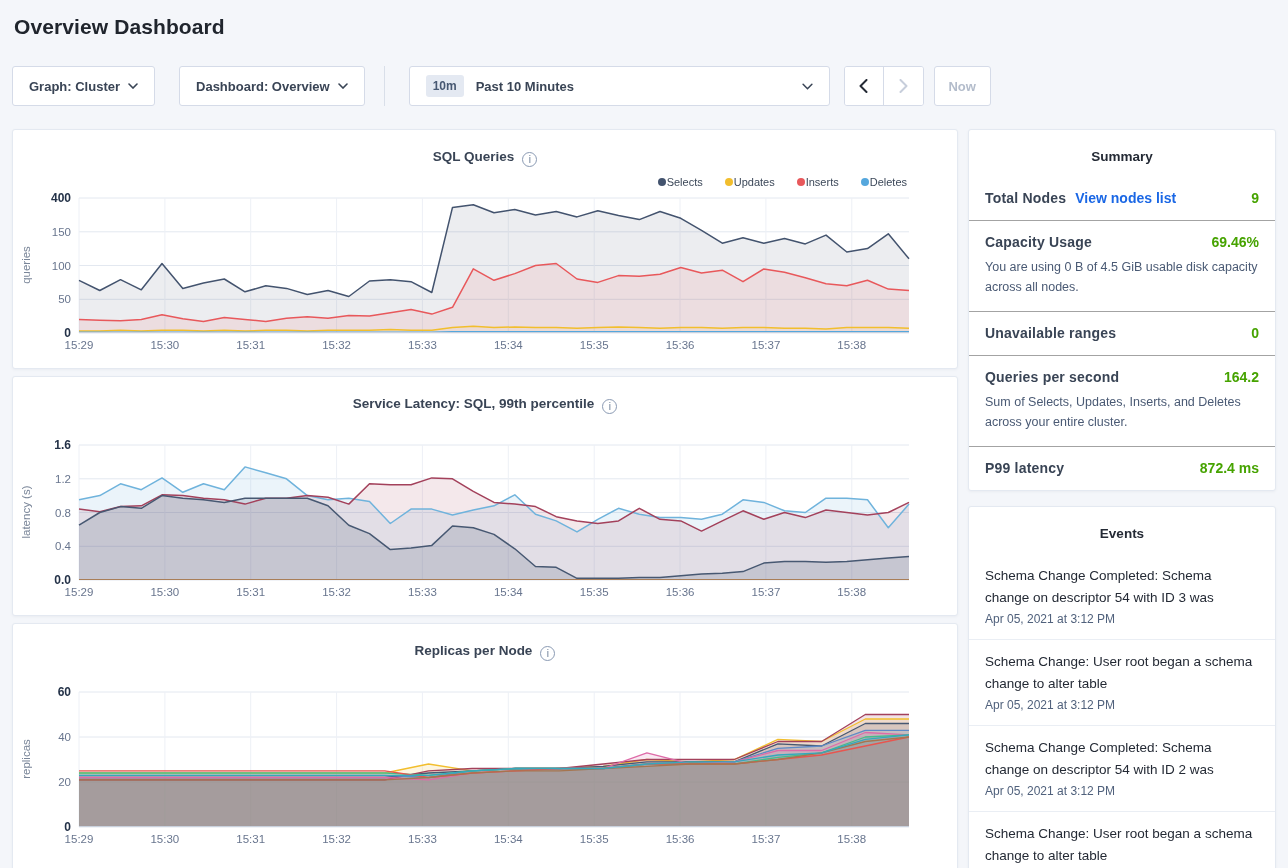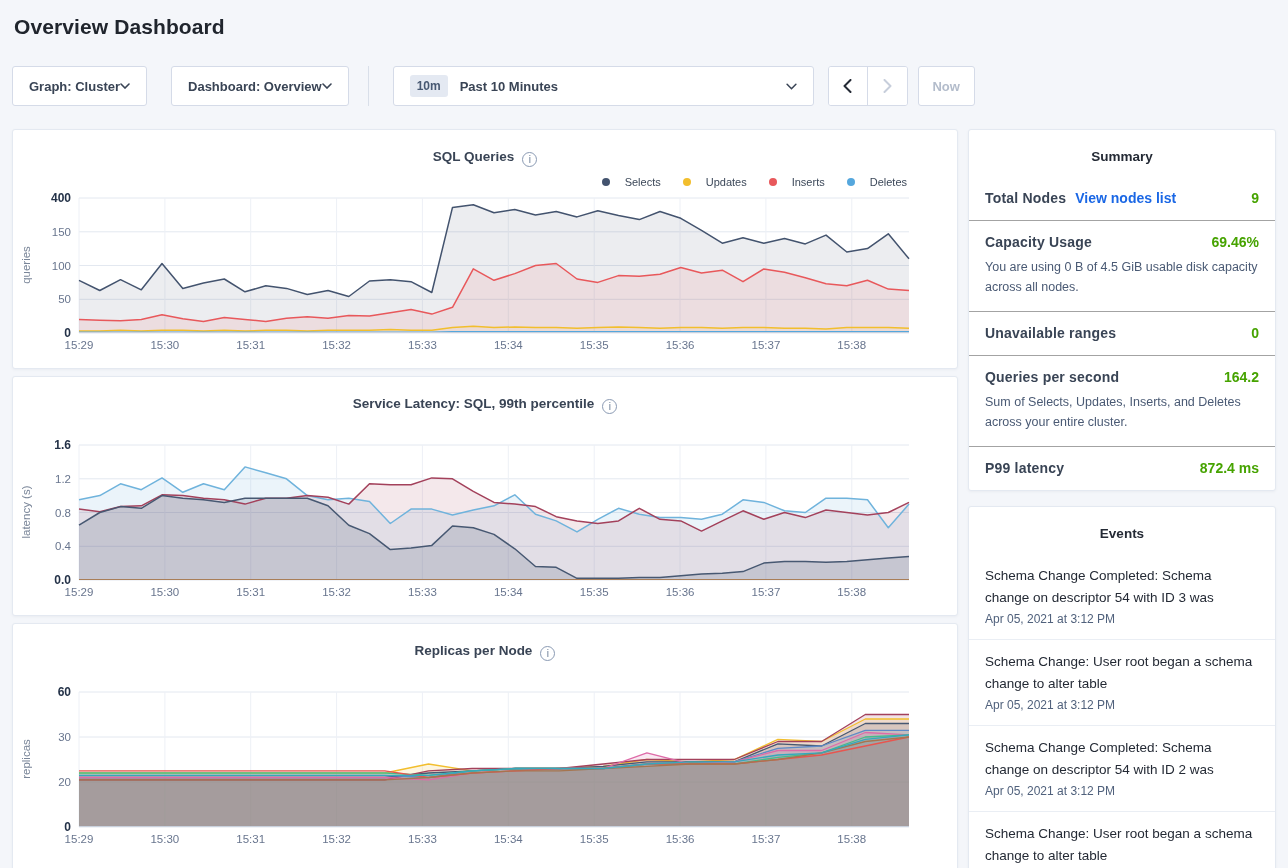--- a/index.html
+++ b/index.html
@@ -17,21 +17,21 @@
   }
 
   
   .controls { display: flex; align-items: center; margin-top: 27px; height: 40px; }
   .btn {
     background: #fff; border: 1px solid #d5dbe8; border-radius: 3px;
     height: 40px; display: inline-flex; align-items: center;
     font-family: "Liberation Sans", sans-serif;
     font-weight: 700; font-size: 13px; color: #394455; cursor: pointer;
   }
-  .dd { padding: 0 16px; gap: 0; }
+  .dd { padding: 0 16px; gap: 8px; }
   .dd + .dd { margin-left: 24px; }
   .vdivider { width: 1px; height: 40px; background: #d9dfe9; margin: 0 24px 0 19px; }
   .time-picker { width: 421px; padding: 0 16px; gap: 12px; }
   .time-picker .chev { margin-left: auto; }
   .badge {
     background: #e4e9f2; color: #475872; font-weight: 700; font-size: 12px;
     padding: 4px 7px; border-radius: 3px;
   }
   .btn-group {
     display: inline-flex; margin-left: 14px; border: 1px solid #d5dbe8;
@@ -58,21 +58,21 @@
   .chart-card.tall { height: 262px; }
   .chart-header { position: absolute; top: 17px; width: 100%; text-align: center; }
   .chart-title { font-size: 13.5px; font-weight: 700; color: #394455; }
   .info-icon {
     display: inline-block; width: 15px; height: 15px; line-height: 13px;
     border: 1px solid #8a9ab3; border-radius: 50%; color: #6b7d96;
     font-size: 10px; text-align: center; margin-left: 8px;
     vertical-align: -2px; cursor: pointer; font-weight: 400;
   }
   .legend { position: absolute; top: 46px; right: 50px; display: flex; gap: 22px; }
-  .legend-item { display: flex; align-items: center; gap: 15px; }
+  .legend-item { display: flex; align-items: center; gap: 1px; }
   .legend-dot { width: 8px; height: 8px; border-radius: 50%; }
   .legend-label { font-size: 11px; color: #3c4859; }
   .plot { position: absolute; left: 66px; top: 68px; width: 830px; height: 135px; }
   .ytick {
     position: absolute; right: 838px; width: 56px; text-align: right;
     transform: translateY(-50%); font-size: 11.5px; color: #68758e;
   }
   .ytick.bold { font-weight: 700; color: #243248; font-size: 12px; }
   .xtick {
     position: absolute; top: 141px; transform: translateX(-50%);
@@ -297,21 +297,21 @@
               <polyline points="0.0,83.3 43.7,83.3 87.4,83.3 131.1,83.3 174.7,83.3 218.4,83.3 262.1,83.3 305.8,83.3 349.5,85.5 393.2,78.8 436.8,76.5 480.5,76.5 524.2,76.5 567.9,72.0 611.6,72.0 655.3,69.8 698.9,56.3 742.6,54.0 786.3,38.3 830.0,38.3" fill="none" stroke="#5f8ac7" stroke-width="1.3" stroke-linejoin="round"></polyline>
               <polyline points="0.0,85.5 43.7,85.5 87.4,85.5 131.1,85.5 174.7,85.5 218.4,85.5 262.1,85.5 305.8,85.5 349.5,87.8 393.2,81.0 436.8,78.8 480.5,76.5 524.2,76.5 567.9,60.8 611.6,72.0 655.3,69.8 698.9,58.5 742.6,58.5 786.3,40.5 830.0,42.8" fill="none" stroke="#de6ba8" stroke-width="1.3" stroke-linejoin="round"></polyline>
               <polyline points="0.0,81.0 43.7,81.0 87.4,81.0 131.1,81.0 174.7,81.0 218.4,81.0 262.1,81.0 305.8,81.0 349.5,83.3 393.2,78.8 436.8,76.5 480.5,76.5 524.2,76.5 567.9,72.0 611.6,72.0 655.3,72.0 698.9,65.3 742.6,60.8 786.3,45.0 830.0,42.8" fill="none" stroke="#44bd8a" stroke-width="1.3" stroke-linejoin="round"></polyline>
               <polyline points="0.0,78.8 43.7,78.8 87.4,78.8 131.1,78.8 174.7,78.8 218.4,78.8 262.1,78.8 305.8,78.8 349.5,85.5 393.2,81.0 436.8,78.8 480.5,76.5 524.2,76.5 567.9,72.0 611.6,72.0 655.3,72.0 698.9,67.5 742.6,63.0 786.3,54.0 830.0,45.0" fill="none" stroke="#e8554f" stroke-width="1.3" stroke-linejoin="round"></polyline>
               <polyline points="0.0,87.8 43.7,87.8 87.4,87.8 131.1,87.8 174.7,87.8 218.4,87.8 262.1,87.8 305.8,87.8 349.5,85.5 393.2,81.0 436.8,78.8 480.5,78.8 524.2,76.5 567.9,74.3 611.6,72.0 655.3,72.0 698.9,67.5 742.6,60.8 786.3,49.5 830.0,45.0" fill="none" stroke="#a6754f" stroke-width="1.3" stroke-linejoin="round"></polyline>
               <polyline points="0.0,83.3 43.7,83.3 87.4,83.3 131.1,83.3 174.7,83.3 218.4,83.3 262.1,83.3 305.8,83.3 349.5,83.3 393.2,78.8 436.8,76.5 480.5,76.5 524.2,76.5 567.9,72.0 611.6,69.8 655.3,69.8 698.9,63.0 742.6,60.8 786.3,47.3 830.0,42.8" fill="none" stroke="#35a8bc" stroke-width="1.3" stroke-linejoin="round"></polyline>
               <line x1="0" y1="134.5" x2="830" y2="134.5" stroke="#c9d1dd" stroke-width="1"></line>
             </svg>
             <div class="ytick bold" style="top: 135px;">0</div>
             <div class="ytick" style="top: 90px;">20</div>
-            <div class="ytick" style="top: 45px;">30</div>
+            <div class="ytick" style="top: 45px;">40</div>
             <div class="ytick bold" style="top: 0px;">60</div>
             <div class="xtick" style="left: 0px;">15:29</div>
             <div class="xtick" style="left: 85.8621px;">15:30</div>
             <div class="xtick" style="left: 171.724px;">15:31</div>
             <div class="xtick" style="left: 257.586px;">15:32</div>
             <div class="xtick" style="left: 343.448px;">15:33</div>
             <div class="xtick" style="left: 429.31px;">15:34</div>
             <div class="xtick" style="left: 515.172px;">15:35</div>
             <div class="xtick" style="left: 601.034px;">15:36</div>
             <div class="xtick" style="left: 686.897px;">15:37</div>

